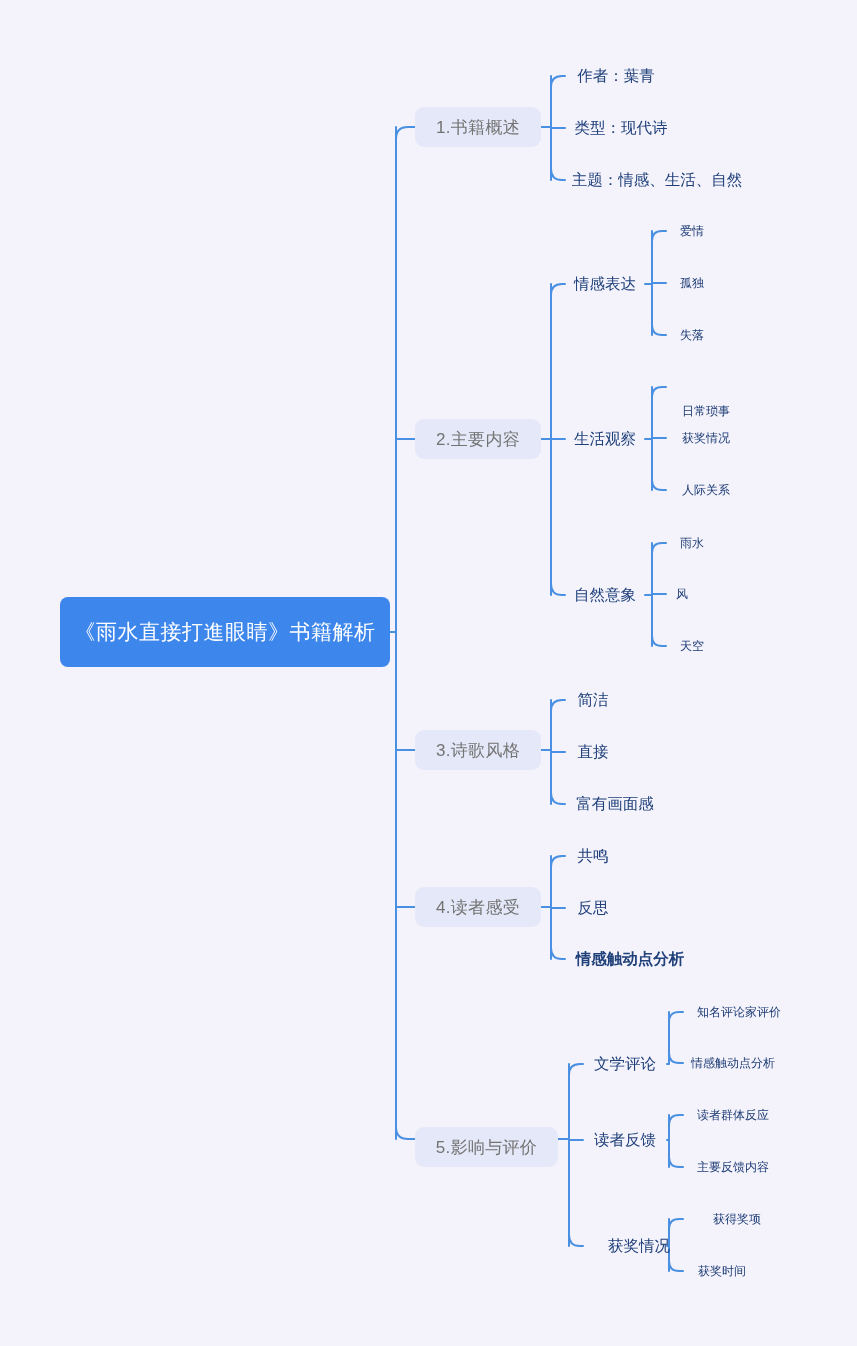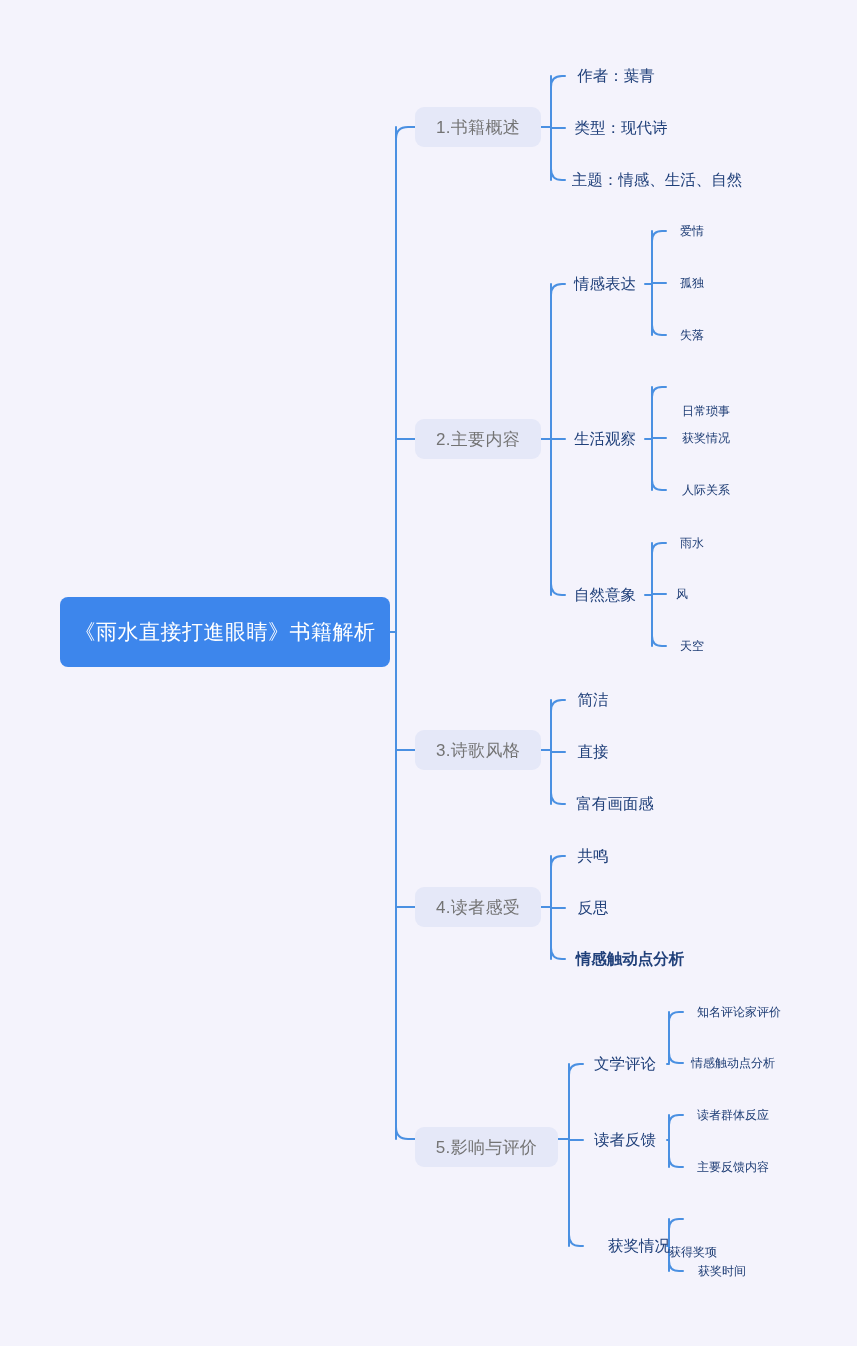--- a/index.html
+++ b/index.html
@@ -233,20 +233,20 @@
       </div>
       <div class="node lvl3" style="left: 687px; top: 1104px; width: 92px; height: 22px;">
         <span class="label">读者群体反应</span>
       </div>
       <div class="node lvl3" style="left: 687px; top: 1156px; width: 92px; height: 22px;">
         <span class="label">主要反馈内容</span>
       </div>
       <div class="node lvl2" style="left: 601px; top: 1234px; width: 76px; height: 24px;">
         <span class="label">获奖情况</span>
       </div>
-      <div class="node lvl3" style="left: 658px; top: 1208px; width: 70px; height: 22px; margin-top: 33px;">
+      <div class="node lvl3" style="left: 702px; top: 1208px; width: 70px; height: 22px;">
         <span class="label">获得奖项</span>
       </div>
       <div class="node lvl3" style="left: 687px; top: 1260px; width: 70px; height: 22px;">
         <span class="label">获奖时间</span>
       </div>
     </div>
 </div>
 
 </body></html>

